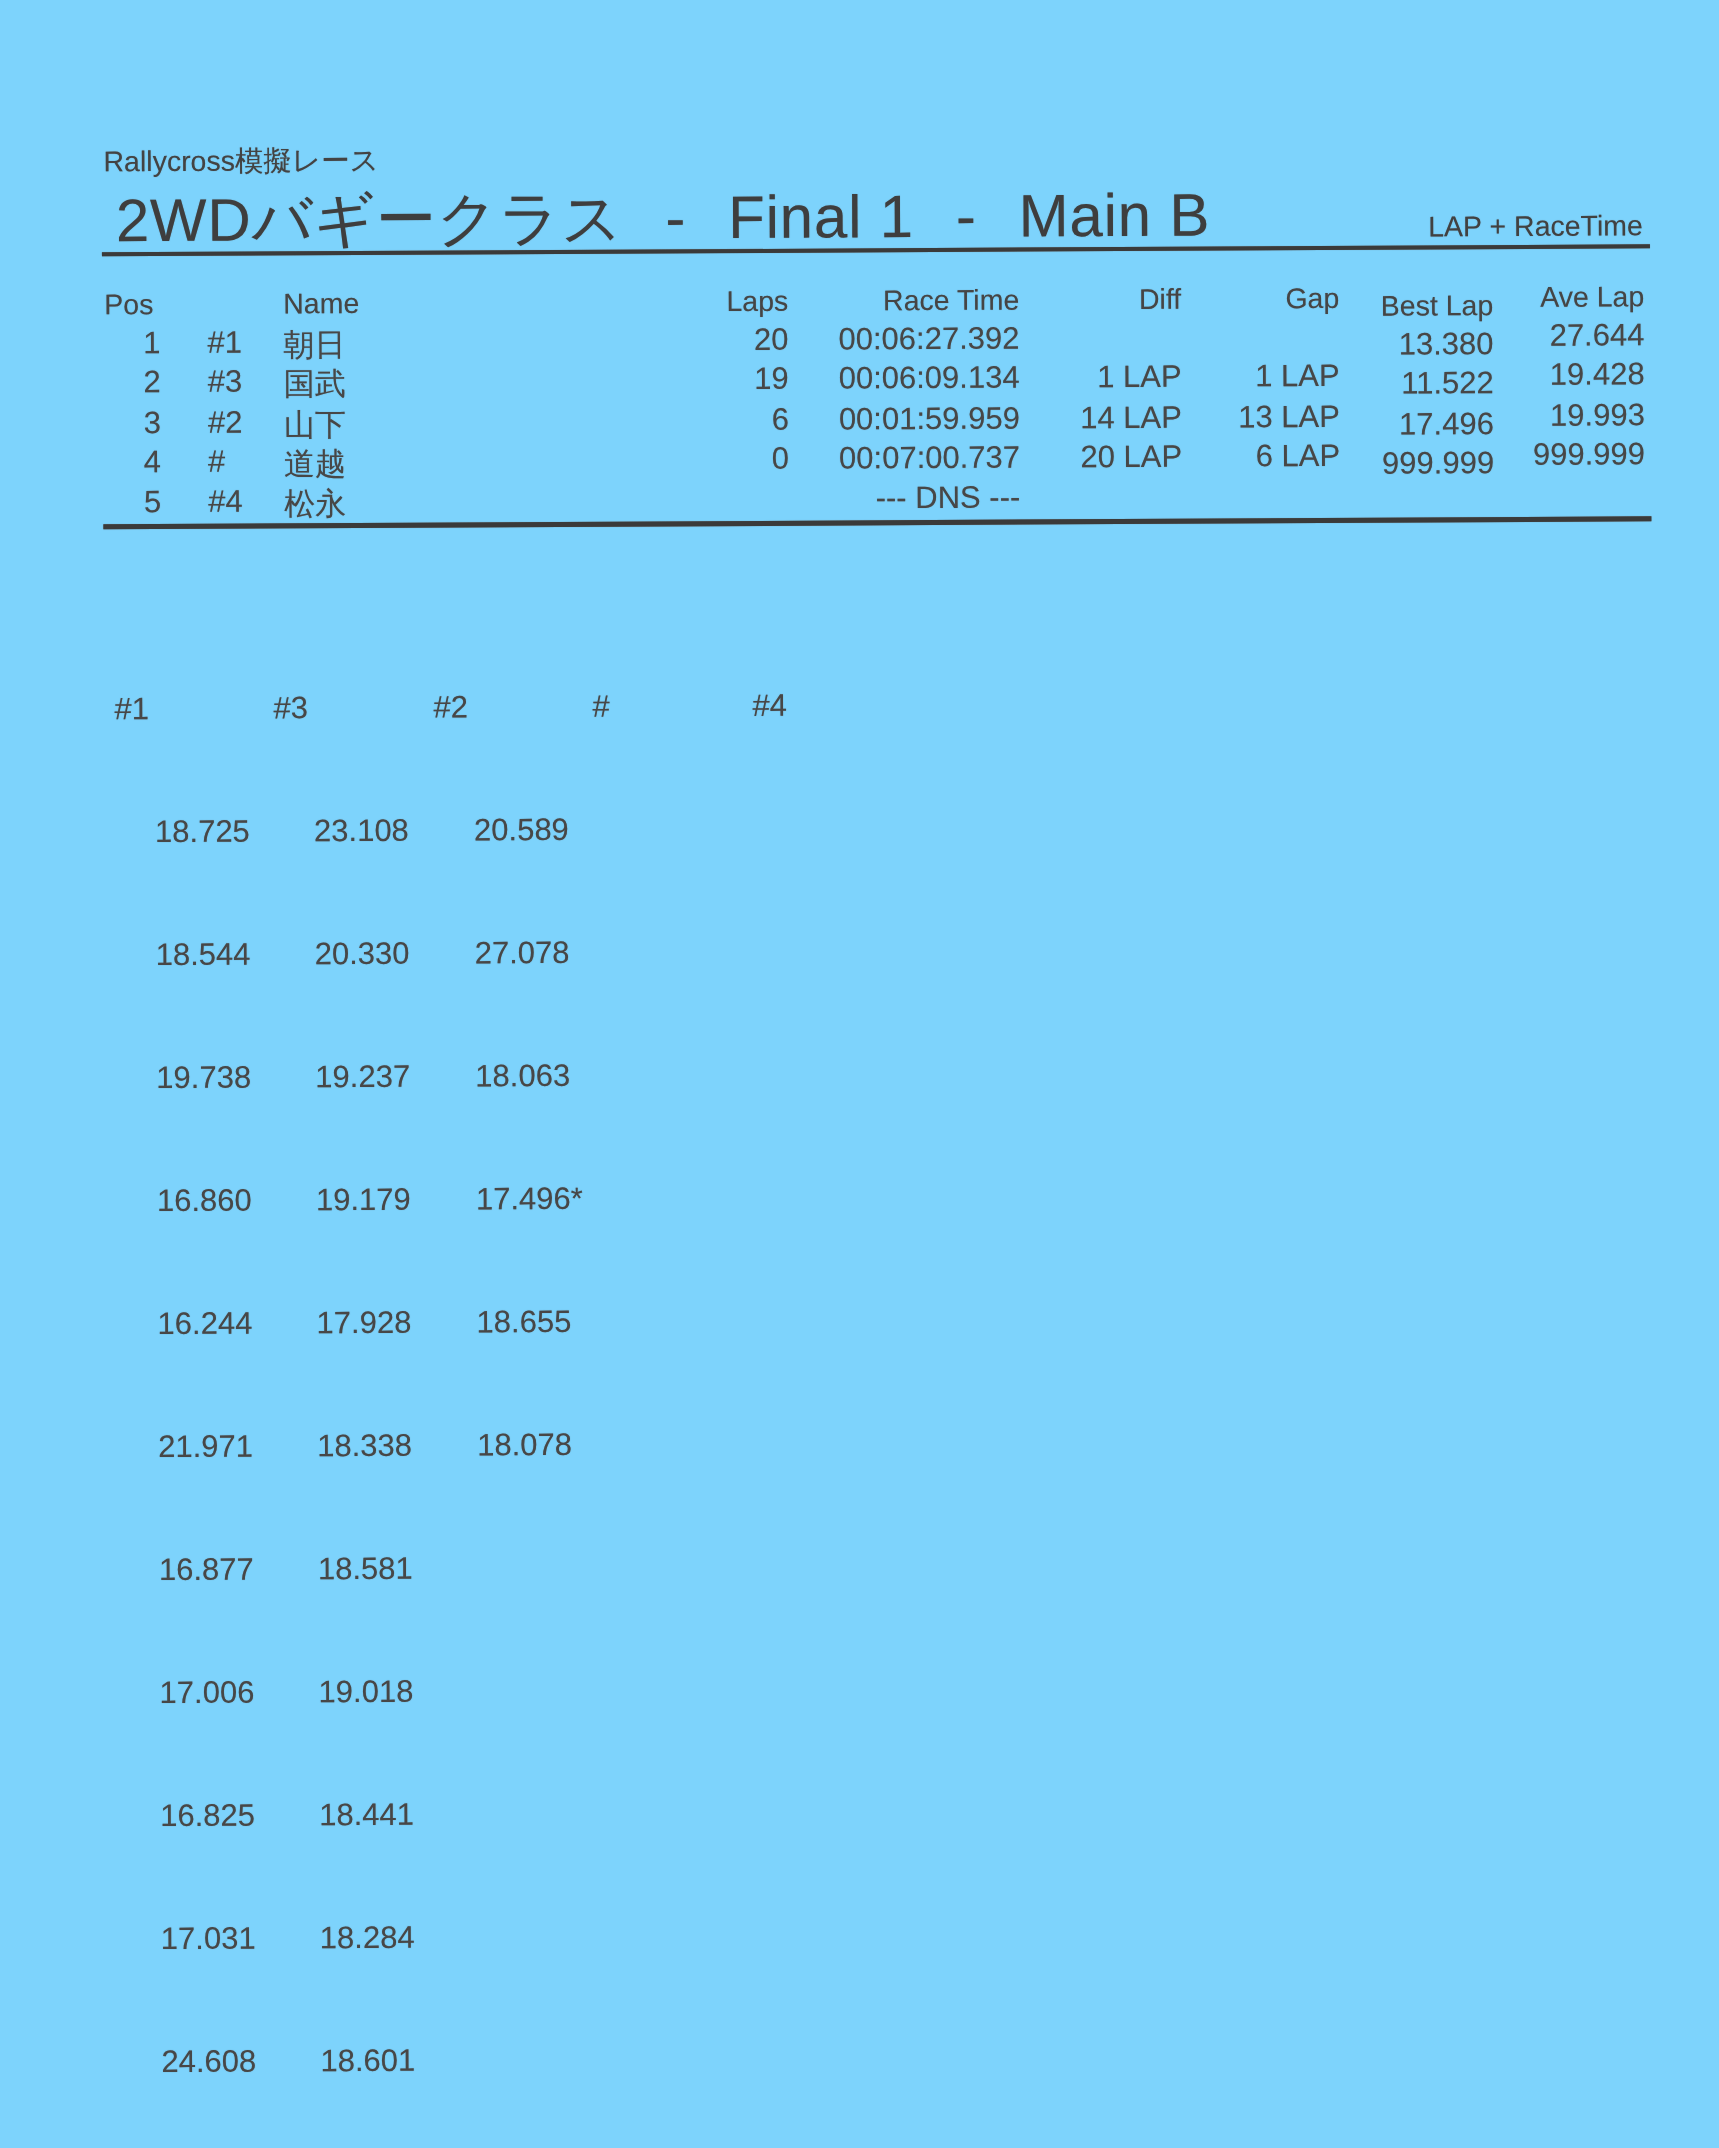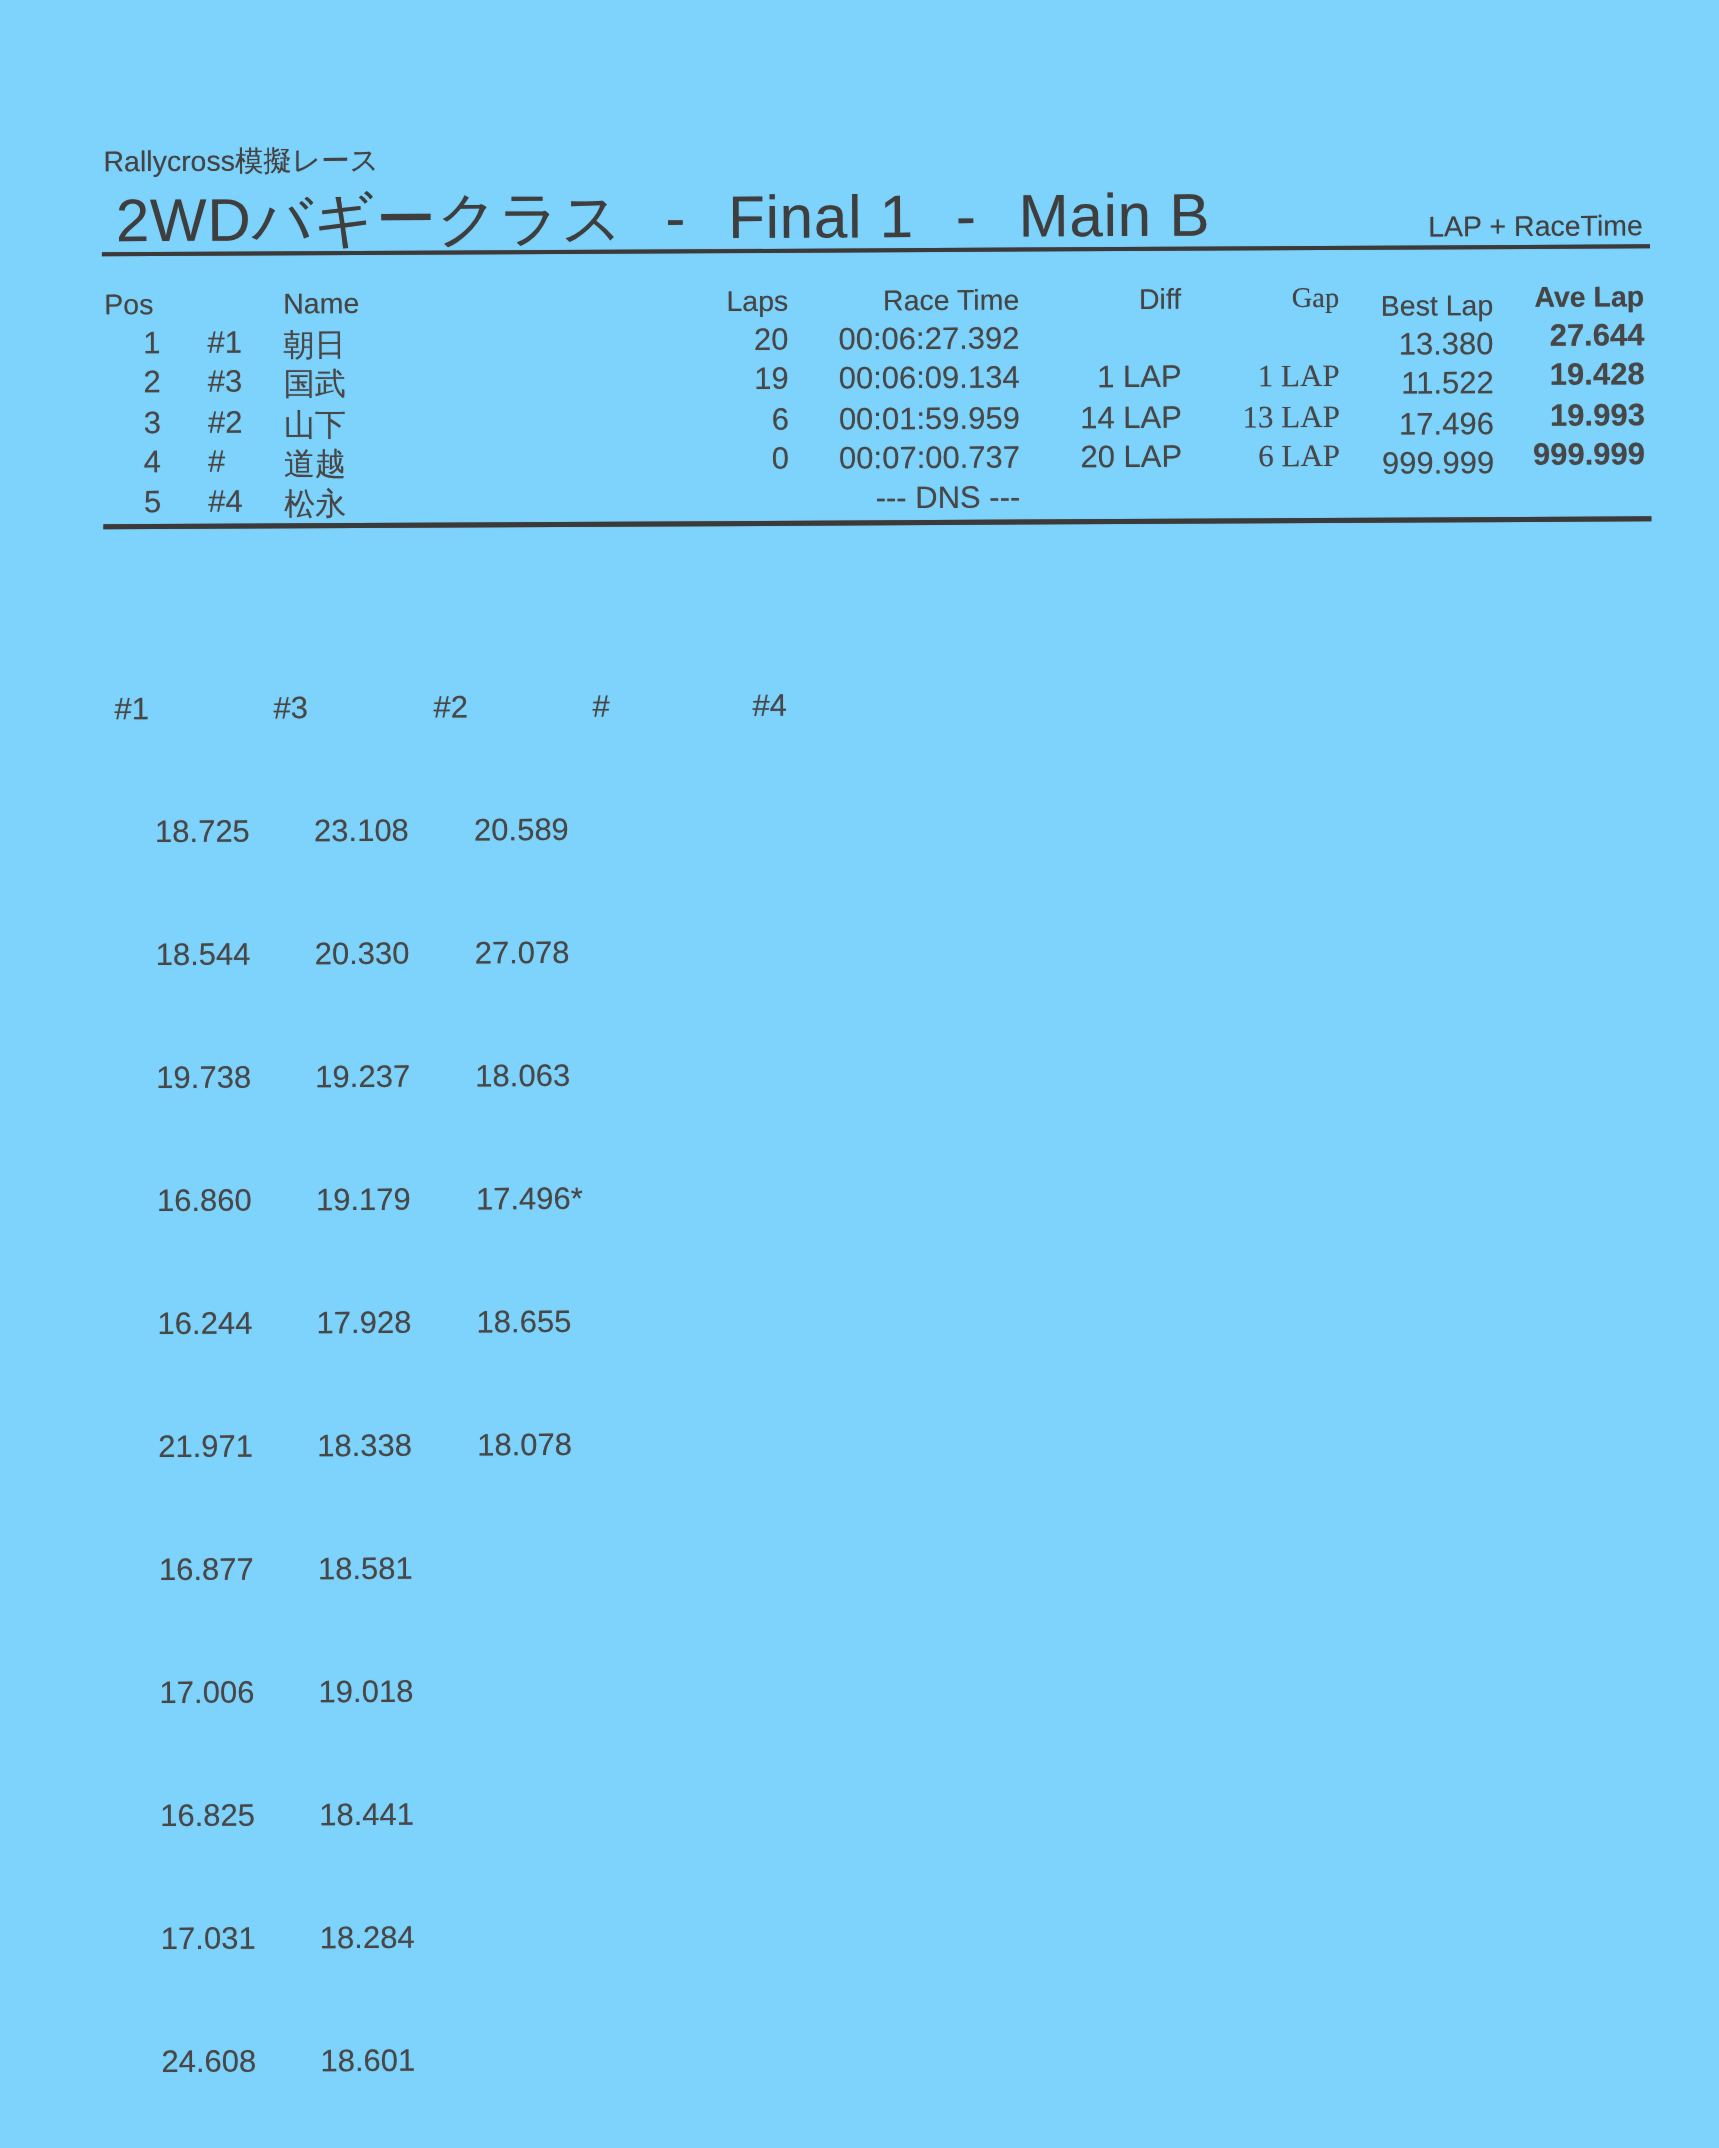--- a/index.html
+++ b/index.html
@@ -26,23 +26,23 @@
   .trow span{position:absolute;top:0;white-space:pre;}
   .thead{font-size:28.5px;color:#454545;}
   .r0{top:37px}.r1{top:76px}.r2{top:117px}.r3{top:156px}.r4{top:196px}
   .c-pos{left:0;width:58px;text-align:right;}
   .h-pos{left:2px;width:101px;text-align:left;}
   .c-car{left:105px;width:101px;text-align:left;}
   .c-name{left:181px;width:319px;text-align:left;}
   .c-laps{left:470px;width:216px;text-align:right;}
   .c-rt{left:587px;width:330px;text-align:right;}
   .c-diff{left:931px;width:148px;text-align:right;}
-  .c-gap{left:1099px;width:138px;text-align:right;font-family:Liberation Serif, serif;}
+  .c-gap{left:1099px;width:138px;text-align:right;}
   .c-best{left:1250px;width:141px;text-align:right;margin-top:8px;}
-  .c-ave{left:1393px;width:149px;text-align:right;font-weight:bold;}
+  .c-ave{left:1393px;width:149px;text-align:right;}
 
   
   #laps{left:112px;top:606px;font-size:31px;line-height:41px;}
   .lapcol{position:absolute;top:0;width:155px;white-space:pre;}
   .lc0{left:0}.lc1{left:159px}.lc2{left:319px}.lc3{left:478px}.lc4{left:638px}
   .lap-h{display:block;}
   .lap{display:block;margin-left:40px;}
 </style>
 </head>
 <body>

